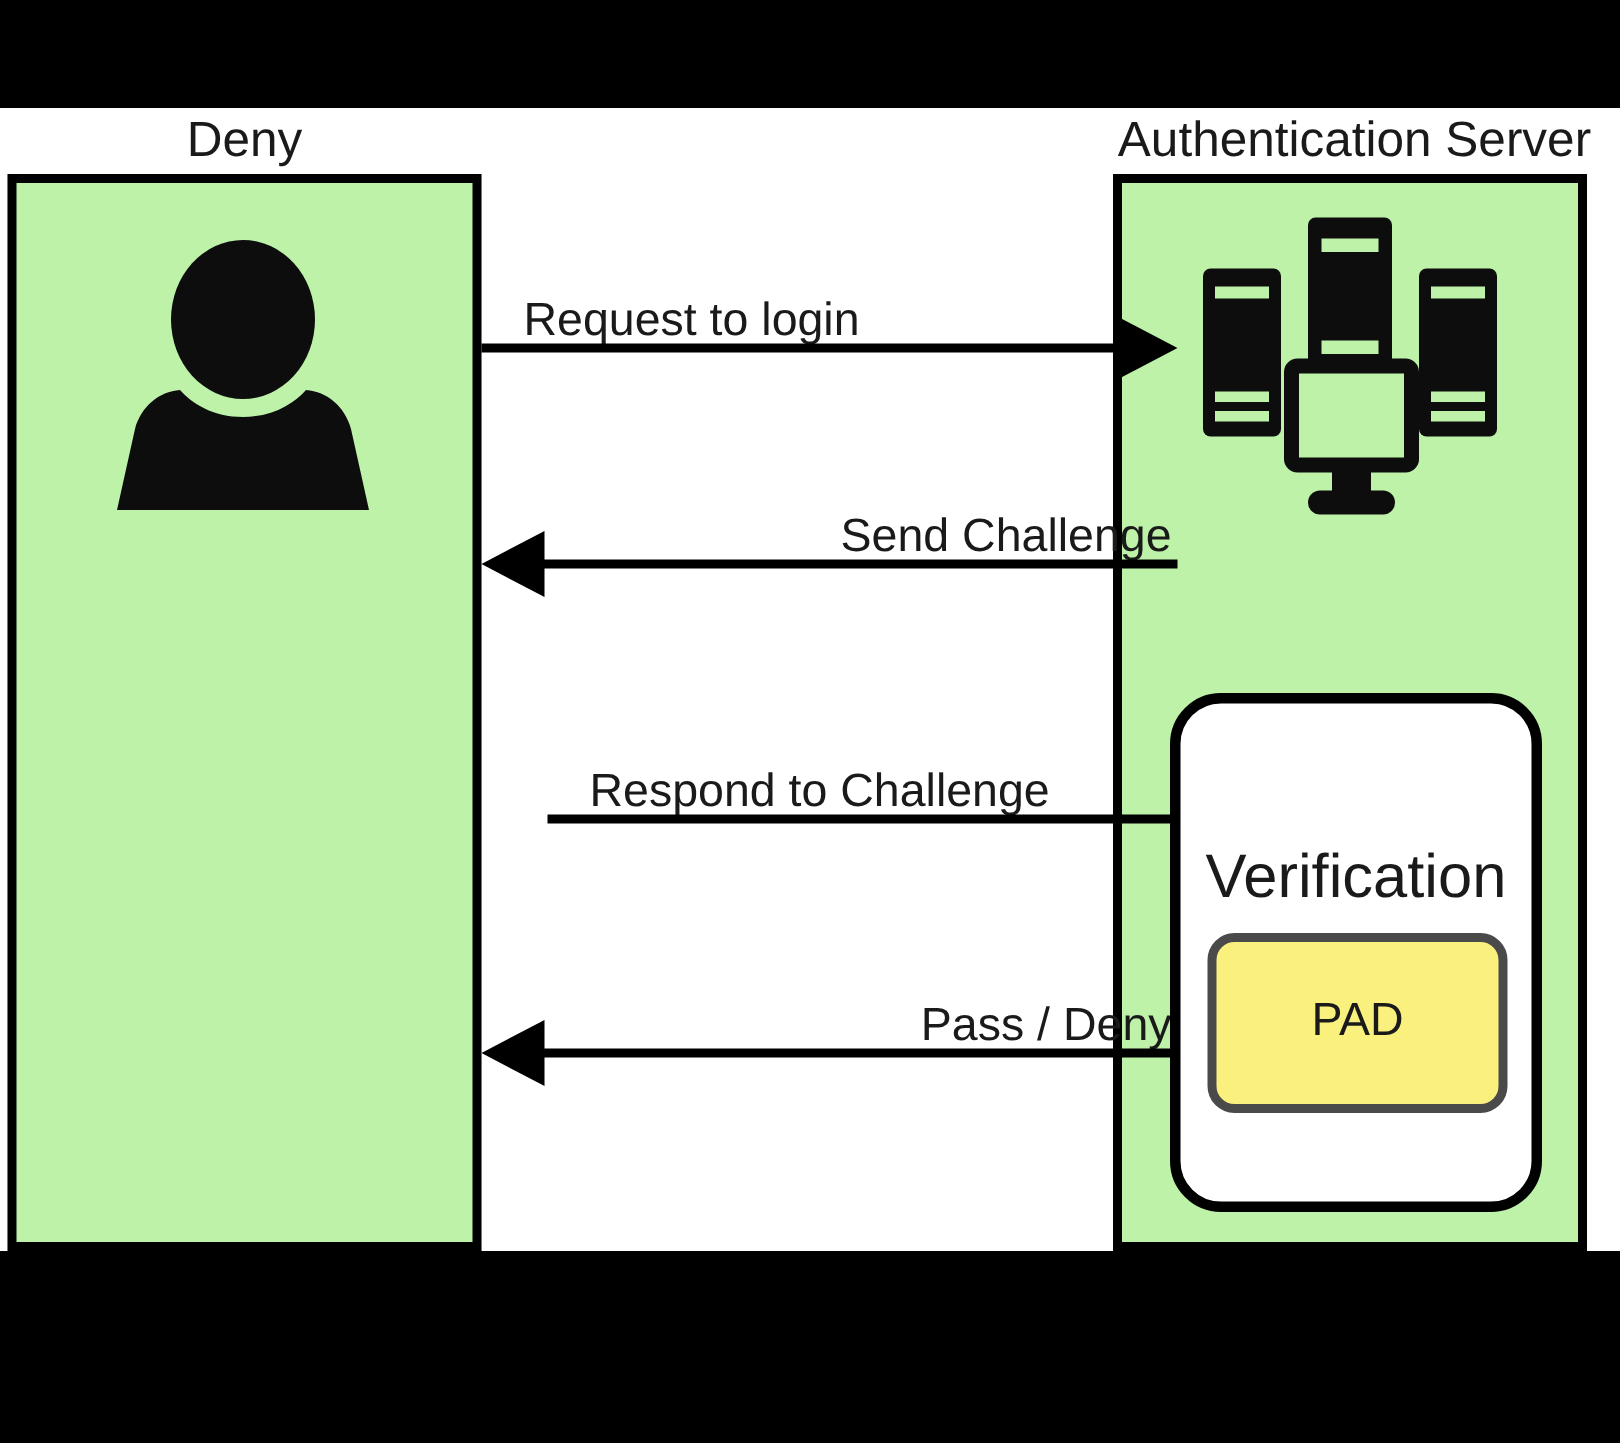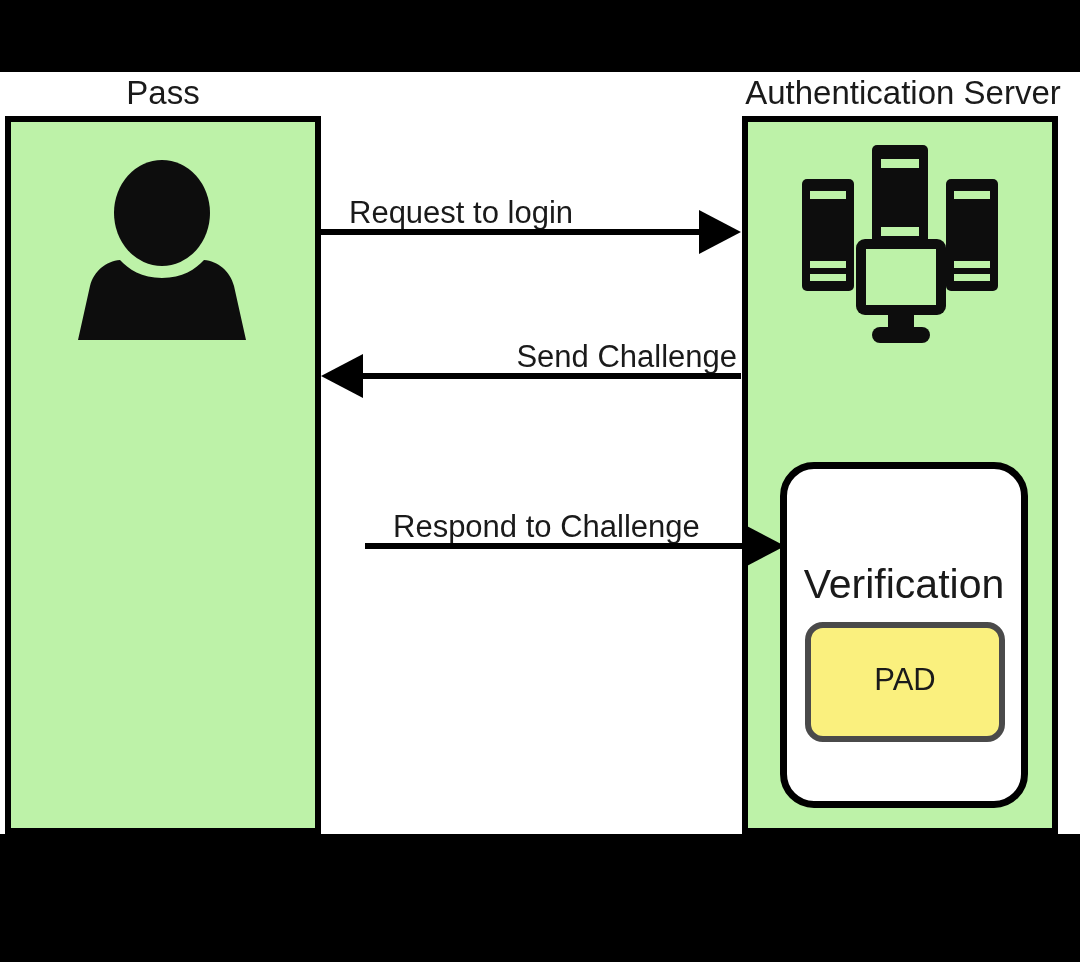--- a/index.html
+++ b/index.html
@@ -58,21 +58,21 @@
   
   #server-icon {
     position: absolute;
     left: 800px;
     top: 143px;
     width: 200px;
     height: 210px;
   }
 
   
-  .msg { position: absolute; height: 60px; }
+  .msg { position: absolute; height: 60px; padding-left: 44px; }
   .msg .shaft {
     position: absolute;
     left: 0;
     right: 0;
     top: 27px;
     height: 6px;
     background: #000000;
   }
   .msg .head {
     position: absolute;
@@ -153,21 +153,21 @@
     line-height: 1;
   }
 </style>
 </head>
 <body>
 
 <div id="canvas">
 
   <div class="field"></div>
 
-  <div class="col-title" id="user-title">Pass</div>
+  <div class="col-title" id="user-title">Deny</div>
 
   <div class="col-title" id="server-title">Authentication Server</div>
 
   <div class="panel" id="user-panel"></div>
 
   <div id="user-avatar">
     <svg viewBox="0 0 168 180" width="168" height="180" aria-hidden="true">
       <ellipse cx="84" cy="53" rx="48" ry="53" fill="#0d0d0d"></ellipse>
       <path d="M84 118
                c20 0 34 -9 42 -18
@@ -226,20 +226,25 @@
     <div class="shaft"></div>
     <div class="head"></div>
   </div>
 
   <div class="msg to-right" id="msg-respond">
     <div class="label">Respond to Challenge</div>
     <div class="shaft"></div>
     <div class="head"></div>
   </div>
 
+  <div class="msg to-left" id="msg-pass">
+    <div class="label">Pass / Deny</div>
+    <div class="shaft"></div>
+    <div class="head"></div>
+  </div>
 
   <div id="verification-card">
     <div id="verification-label">Verification</div>
   </div>
 
   <div id="pad-box">
     <div id="pad-label">PAD</div>
   </div>
 
 </div>

